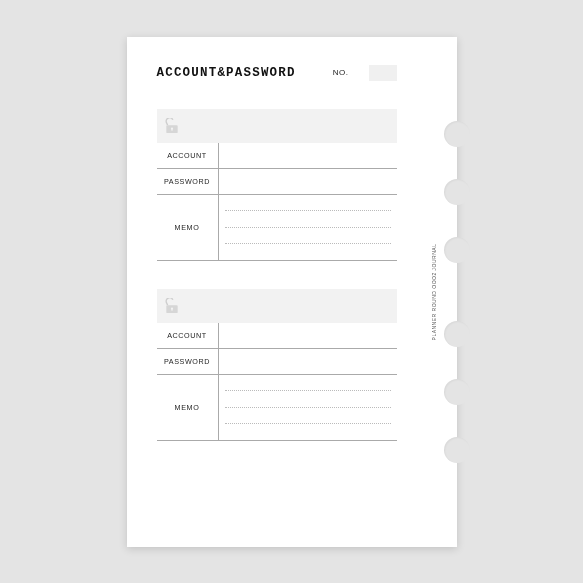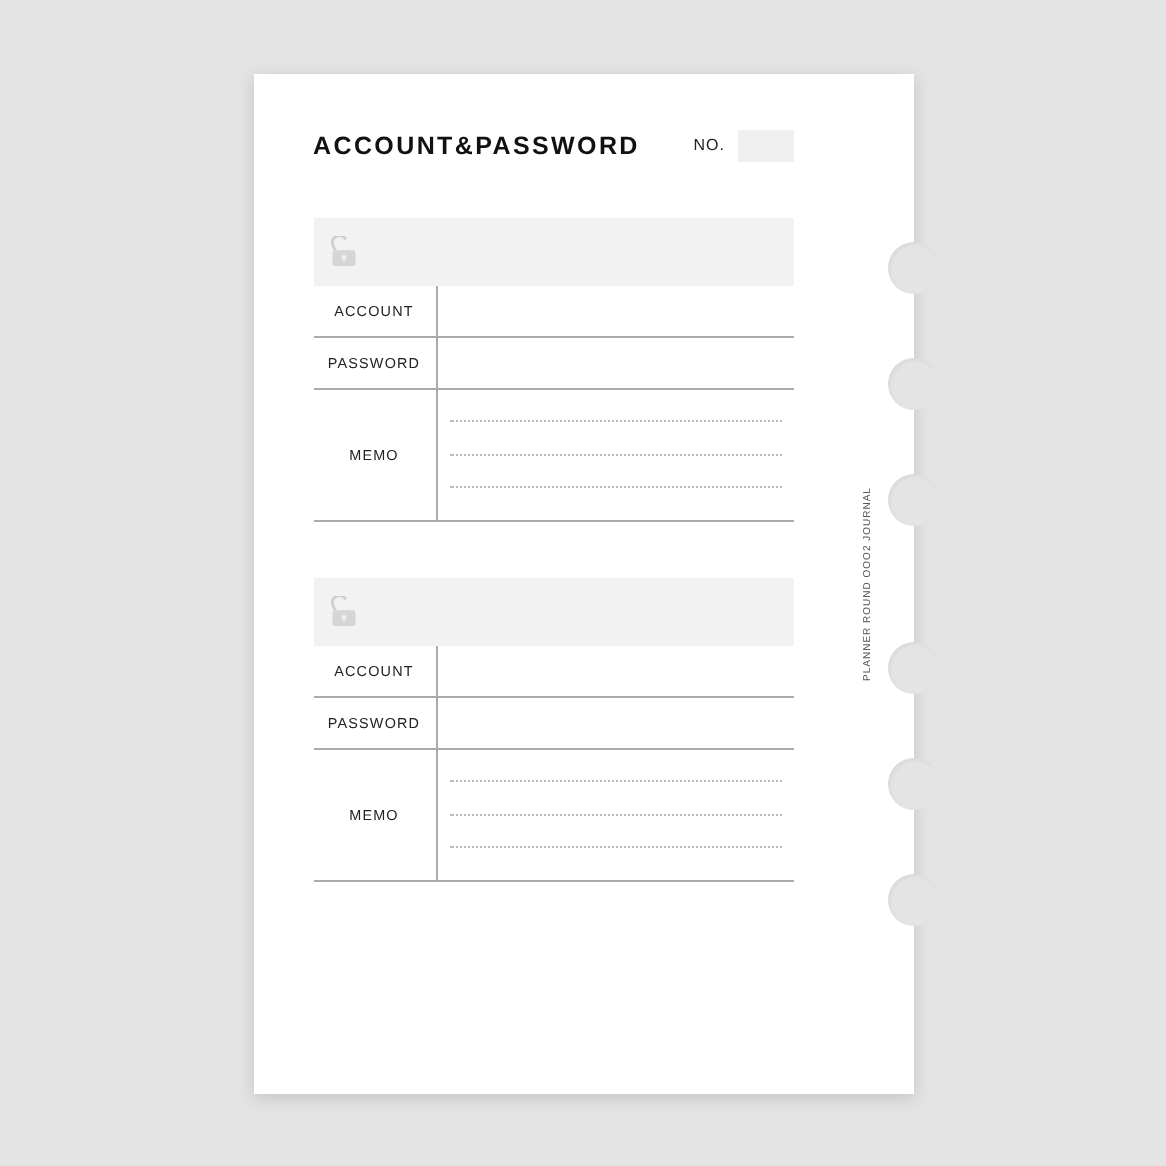--- a/index.html
+++ b/index.html
@@ -25,25 +25,26 @@
     display: flex;
     align-items: center;
     justify-content: space-between;
     margin-bottom: 28px;
   }
   .title {
     font-size: 12.5px;
     font-weight: 700;
     letter-spacing: 1.2px;
     color: #111;
+    font-family: Liberation Mono, monospace;
   }
   .no-group {
     display: flex;
     align-items: center;
-    gap: 6px;
+    gap: 20px;
     margin-right: 30px;
   }
   .no-label {
     font-size: 8px;
     letter-spacing: 0.5px;
     color: #222;
   }
   .no-box {
     width: 28px;
     height: 16px;

